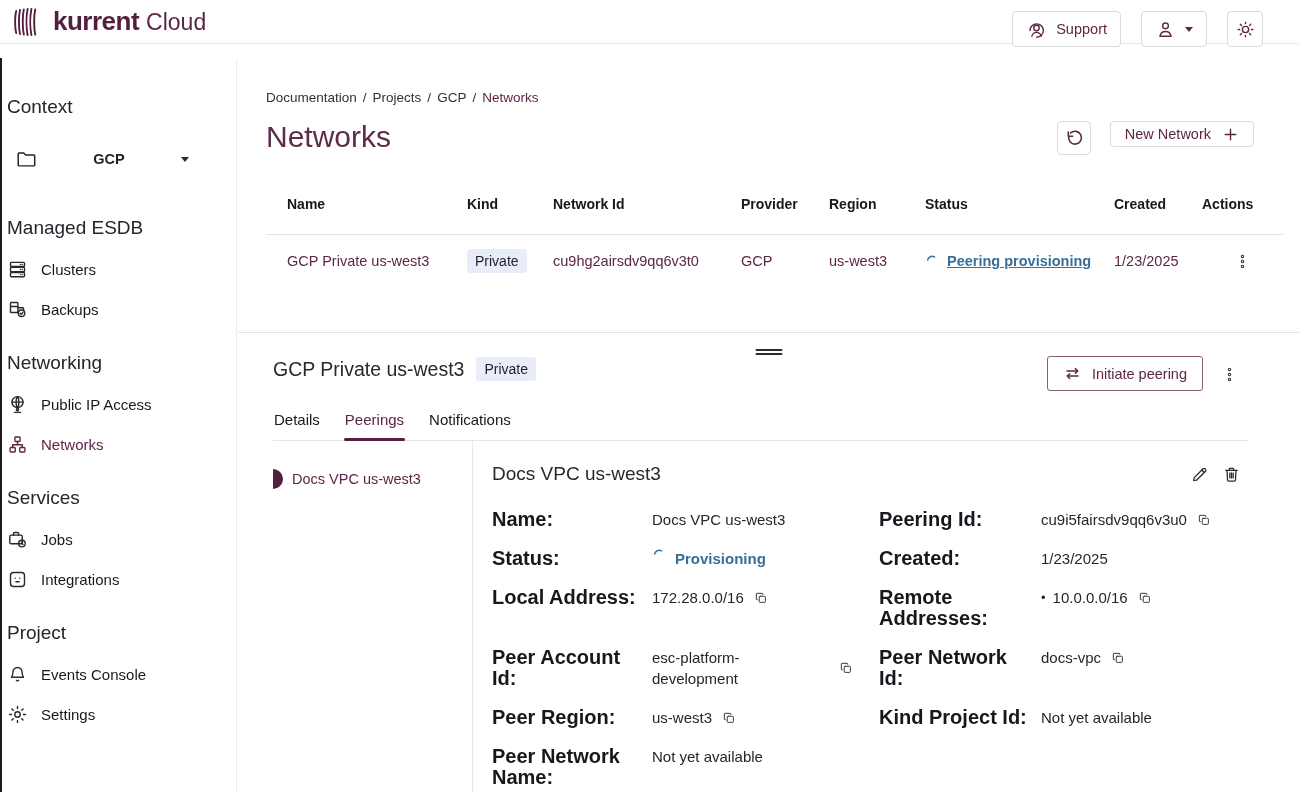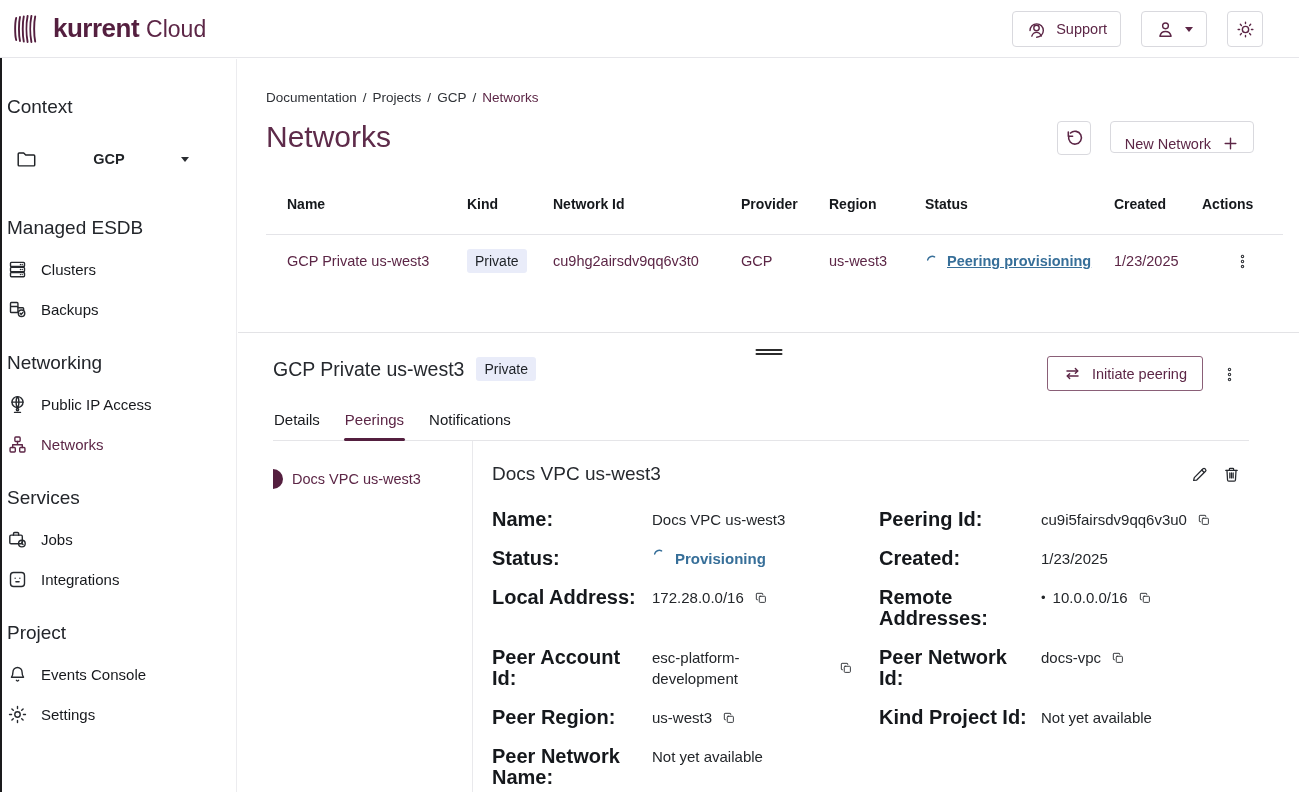--- a/index.html
+++ b/index.html
@@ -11,21 +11,21 @@
     --ink-soft:#26292e;
     --line:#e6e6ea;
   }
   *{box-sizing:border-box;margin:0;padding:0;}
   html,body{background:#fff;}
   body{font-family:"Liberation Sans",sans-serif;color:var(--ink);}
   #app{position:relative;width:1299px;height:792px;background:#fff;overflow:hidden;}
   svg.ic{fill:none;stroke:currentColor;stroke-width:1.6;stroke-linecap:round;stroke-linejoin:round;display:block;}
 
   
-  .topbar{position:absolute;top:0;left:0;right:0;height:58px;background:#fff;border-bottom:1px solid var(--line);display:flex;align-items:center;z-index:10;}
+  .topbar{position:absolute;top:0;left:0;right:0;height:44px;background:#fff;border-bottom:1px solid var(--line);display:flex;align-items:center;z-index:10;}
   .logo{display:flex;align-items:baseline;margin-left:14px;cursor:default;}
   .logo-mark{align-self:center;margin-right:7px;color:var(--brand);}
   .logo-name{font-size:26px;font-weight:700;letter-spacing:-.5px;color:var(--brand);}
   .logo-suffix{font-size:23px;font-weight:400;color:var(--brand-text);margin-left:7px;}
   .top-actions{position:absolute;right:36px;top:11px;display:flex;gap:20px;align-items:center;}
   .tbtn{display:flex;align-items:center;gap:9px;height:36px;padding:0 13px;background:#fff;border:1px solid #d9d9de;border-radius:4px;color:var(--brand-text);font-size:14.5px;cursor:pointer;}
   .tbtn.icon-only{width:36px;padding:0;justify-content:center;}
   .caret{width:0;height:0;border-left:4.5px solid transparent;border-right:4.5px solid transparent;border-top:5.5px solid currentColor;}
 
   
@@ -46,21 +46,21 @@
   .side-item.active .s-icon{color:var(--brand-text);}
   .active-pill{position:absolute;left:-24px;top:50%;transform:translateY(-50%);width:11px;height:22px;background:var(--brand);border-radius:0 11px 11px 0;}
 
   
   .main{position:absolute;left:238px;top:58px;right:0;bottom:0;background:#fff;}
   .breadcrumb{position:absolute;left:28px;top:32px;display:flex;gap:6px;font-size:13.5px;color:#2f3237;}
   .breadcrumb .crumb{cursor:pointer;}
   .breadcrumb .current{color:var(--brand-text);}
   .page-title{position:absolute;left:28px;top:62px;font-size:30px;font-weight:500;color:#5e2b4a;}
   .refresh-btn{position:absolute;right:208px;top:63px;width:34px;height:34px;border:1px solid #d9d9de;border-radius:4px;background:#fff;color:var(--brand-text);display:flex;align-items:center;justify-content:center;cursor:pointer;}
-  .new-net-btn{position:absolute;right:45px;top:63px;height:32px;padding:0 14px;display:flex;align-items:flex-end;gap:11px;border:1px solid #d9d9de;border-radius:4px;background:#fff;color:var(--brand-text);font-size:14.5px;cursor:pointer;}
+  .new-net-btn{position:absolute;right:45px;top:63px;height:26px;padding:0 14px;display:flex;align-items:center;gap:11px;border:1px solid #d9d9de;border-radius:4px;background:#fff;color:var(--brand-text);font-size:14.5px;cursor:pointer;}
 
   
   .net-table{position:absolute;left:28px;right:16px;top:130px;}
   .tgrid{display:grid;grid-template-columns:21px 180px 86px 188px 88px 96px 189px 88px 1fr;align-items:center;}
   .thead{border-bottom:1px solid #e4e4e8;padding:8px 0 22px;}
   .thead .th{font-size:14px;font-weight:700;color:#15181c;}
   .trow{padding:14px 0;cursor:pointer;}
   .trow .td{font-size:14.5px;color:var(--brand-text);}
   .row-pill{width:10px;height:20px;background:var(--brand);border-radius:0 10px 10px 0;margin-left:-3px;}
   .badge{display:inline-block;padding:4px 8px;background:var(--badge-bg);border-radius:3px;font-size:14px;color:#1d2126;}

